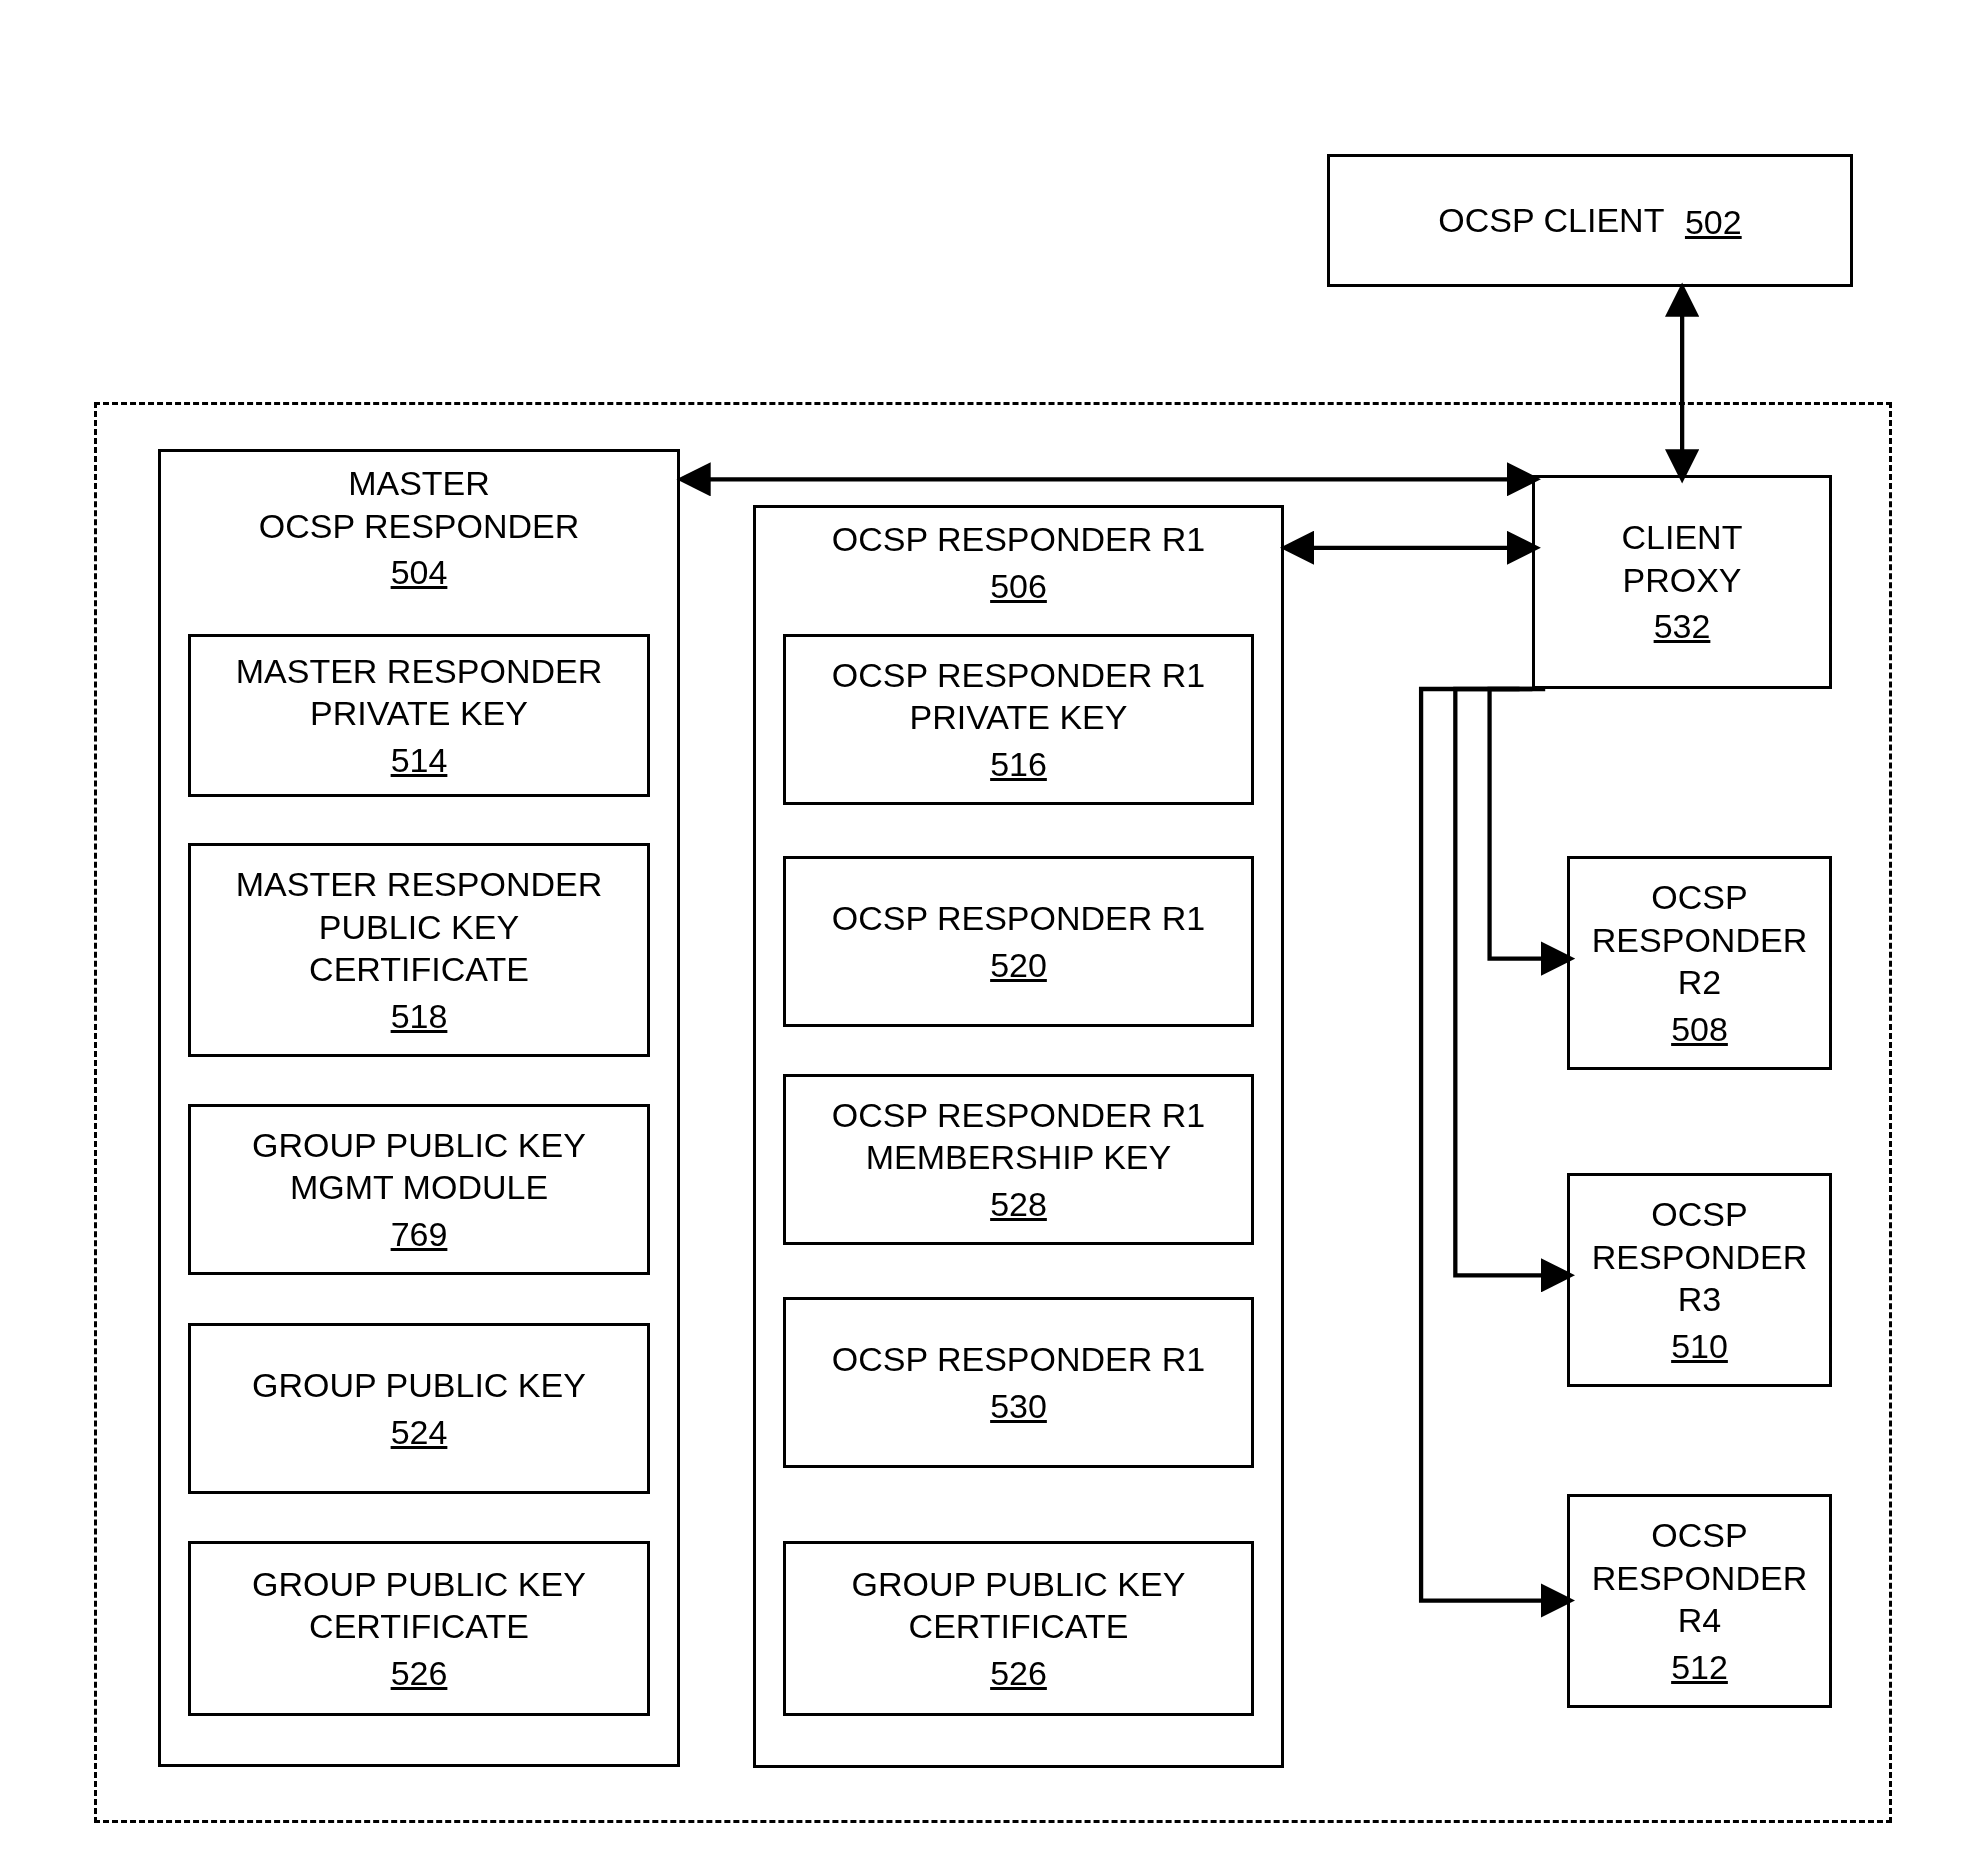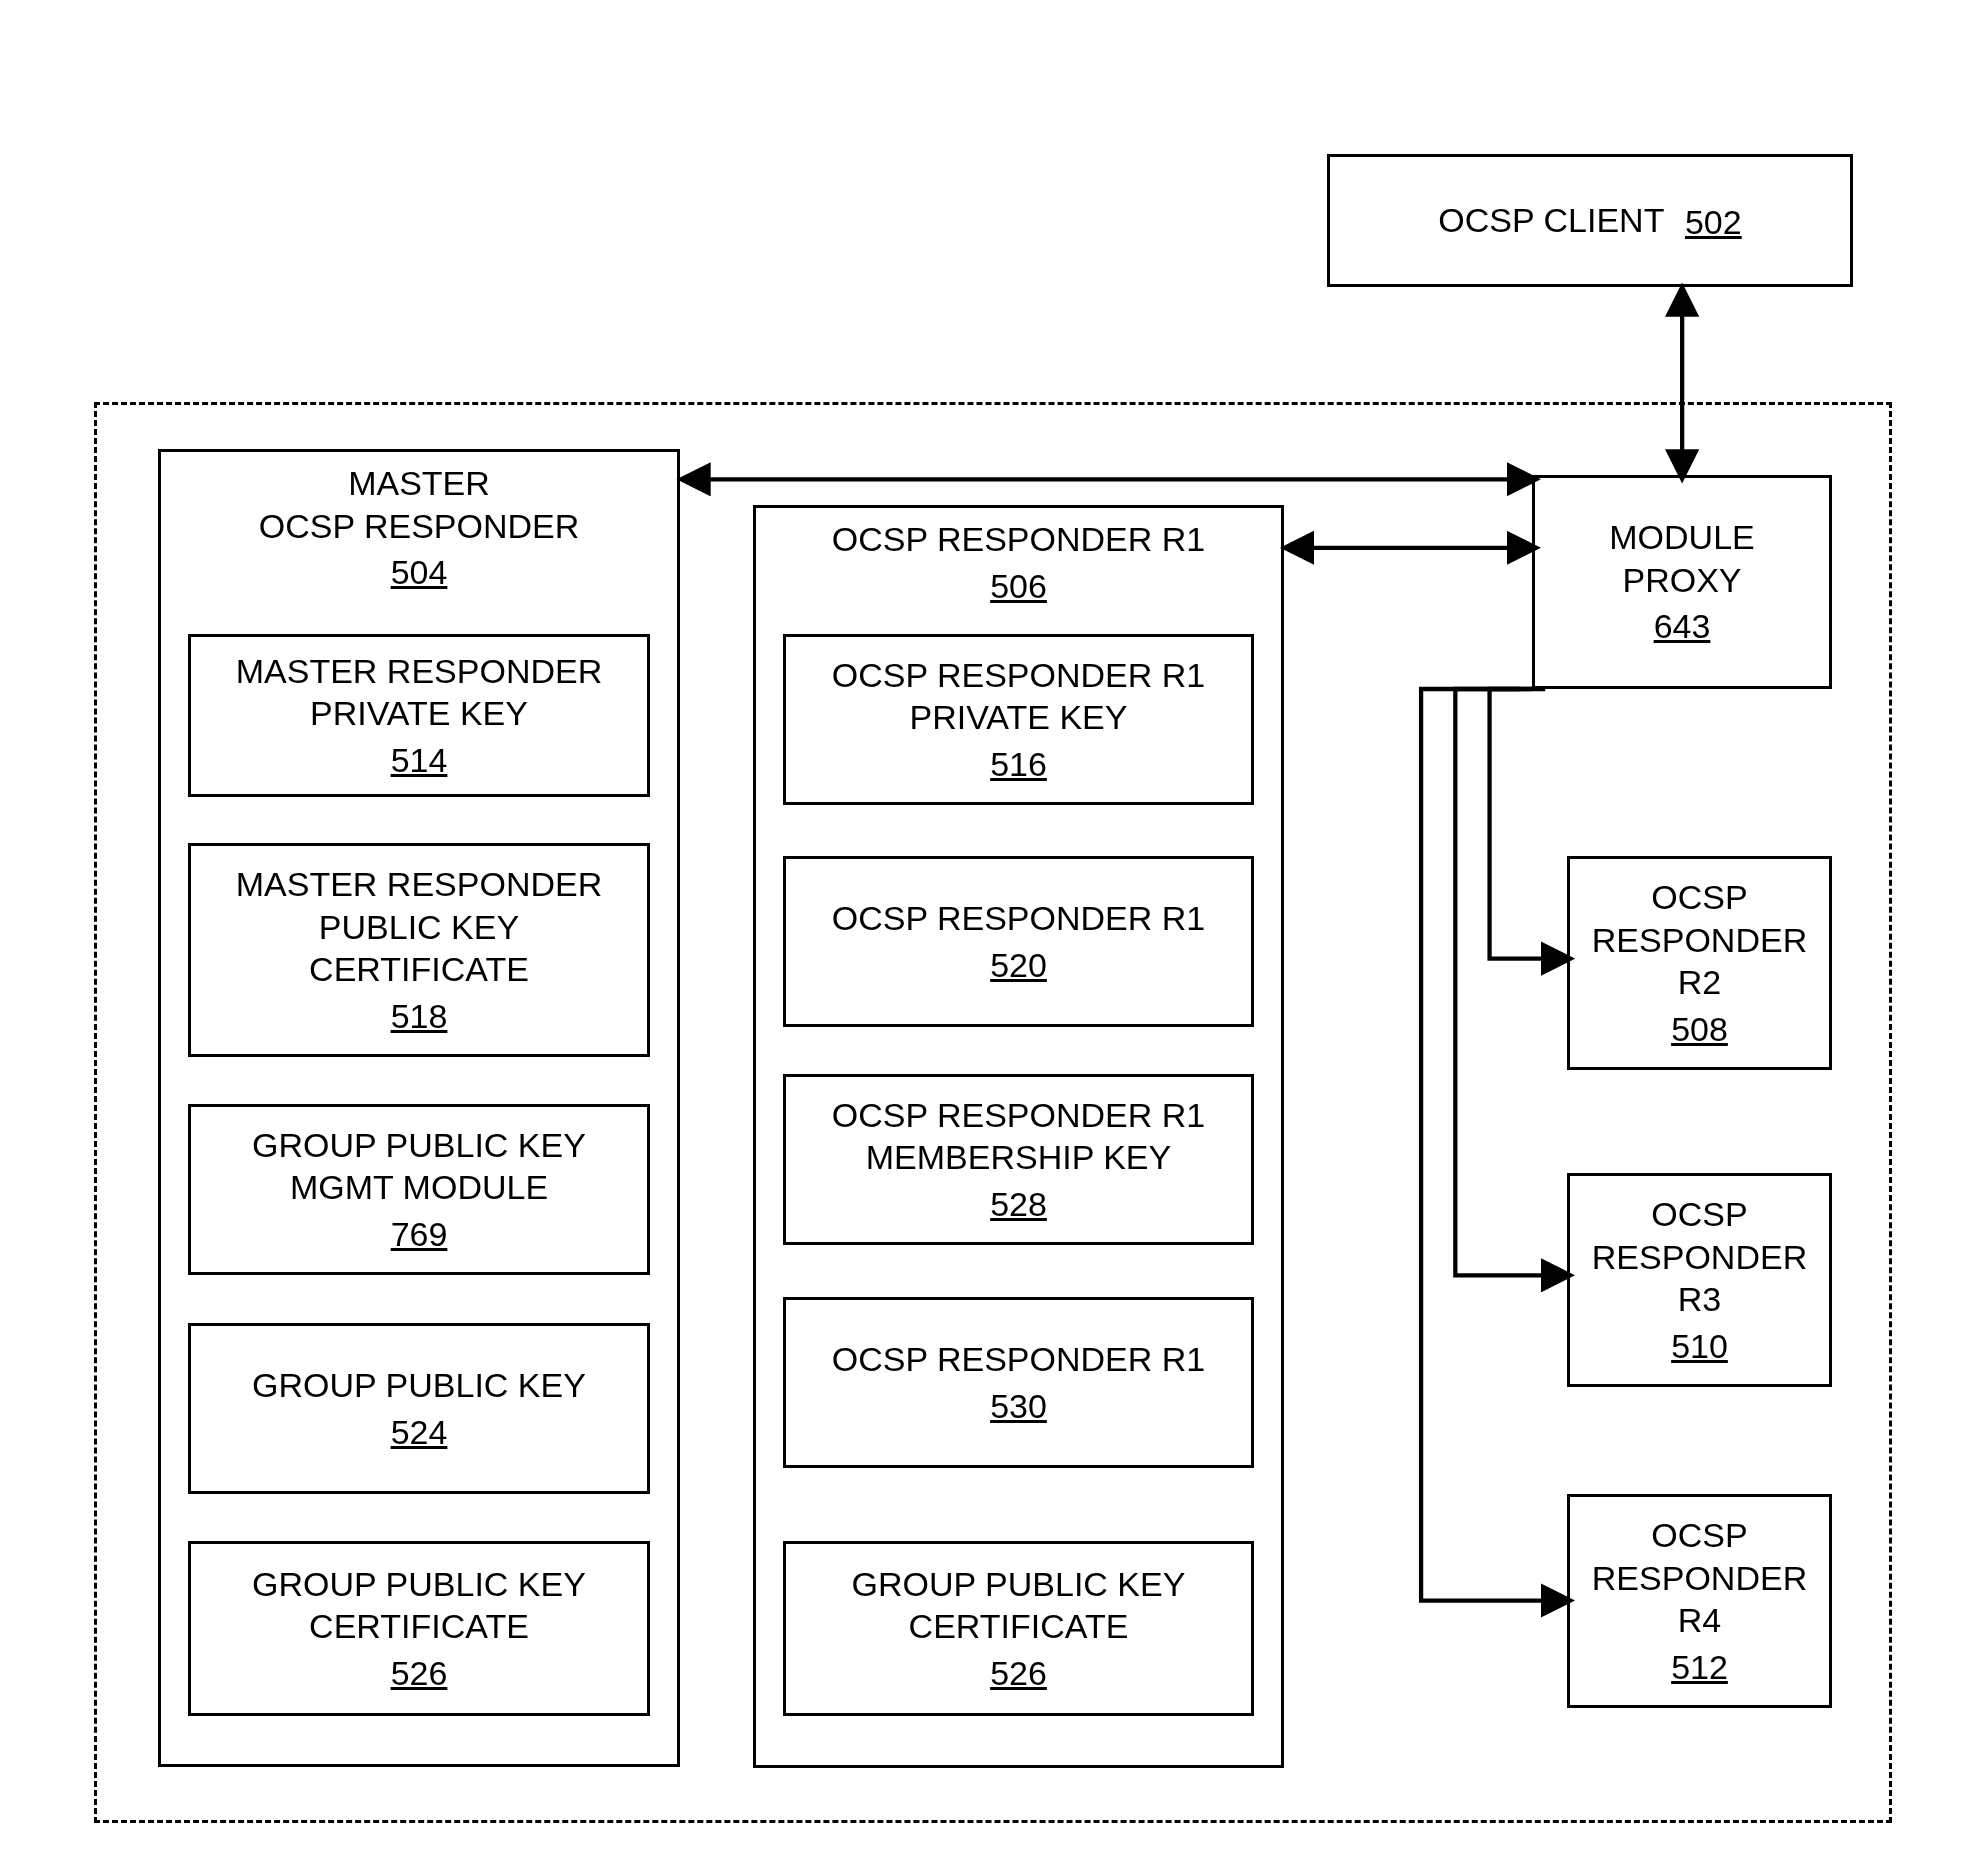--- a/index.html
+++ b/index.html
@@ -131,23 +131,23 @@
     <span class="ref">530</span>
   </div>
 
   <div class="box center" style="left:783px; top:1541px; width:471px; height:175px;">
     <span>GROUP PUBLIC KEY</span>
     <span>CERTIFICATE</span>
     <span class="ref">526</span>
   </div>
 
   <div class="box center" style="left:1532px; top:475px; width:300px; height:214px;">
-    <span>MODULE</span>
+    <span>CLIENT</span>
     <span>PROXY</span>
-    <span class="ref">643</span>
+    <span class="ref">532</span>
   </div>
 
   <div class="box center" style="left:1567px; top:856px; width:265px; height:214px;">
     <span>OCSP</span>
     <span>RESPONDER</span>
     <span>R2</span>
     <span class="ref">508</span>
   </div>
 
   <div class="box center" style="left:1567px; top:1173px; width:265px; height:214px;">

